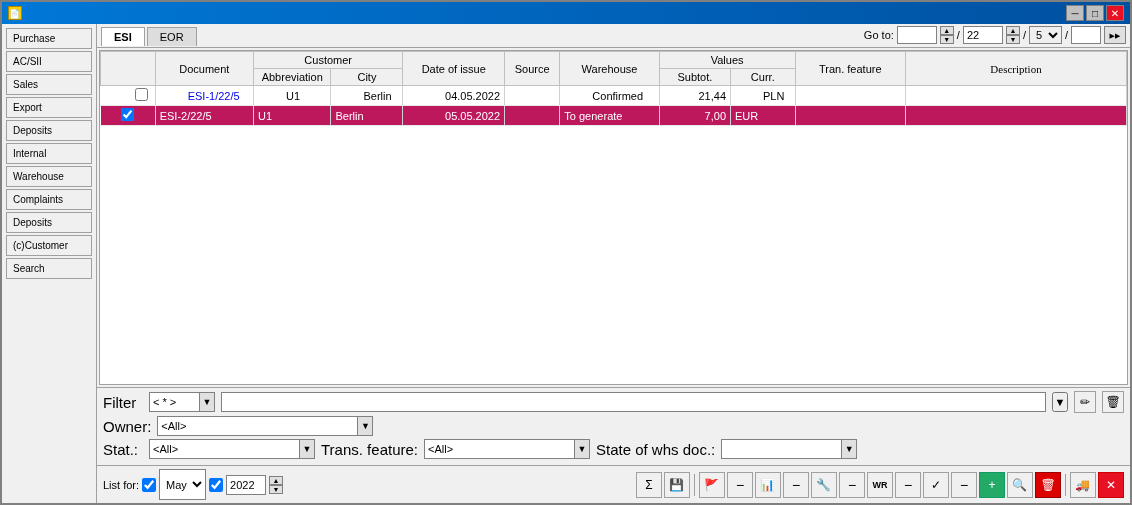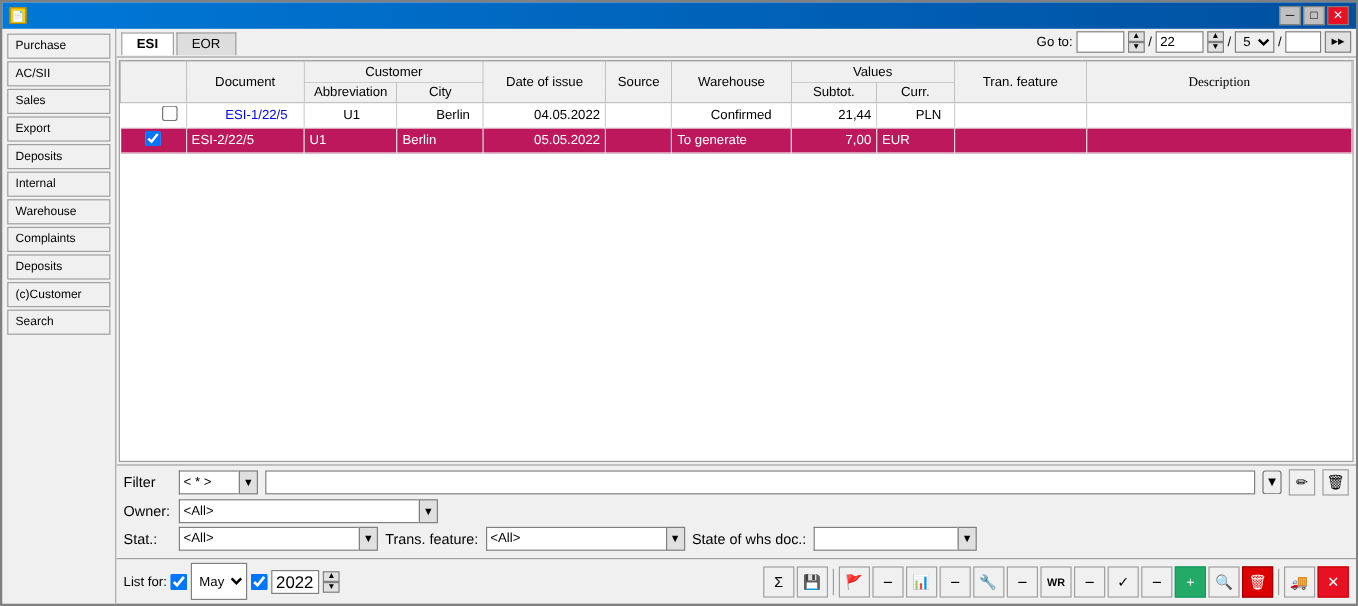--- a/index.html
+++ b/index.html
@@ -51,36 +51,36 @@
     .col-curr { width: 40px; }
     .col-tran { width: 100px; }
     .col-desc { width: 200px; font-family: Liberation Serif, serif; }
     .checkbox-cell { width: 20px; text-align: center; }
     .header-group { text-align: center; border-bottom: none; }
     .num-right { text-align: right; }
     
     
     .filter-area { background: #f0f0f0; border-top: 1px solid #a0a0a0; padding: 3px 6px; flex-shrink: 0; }
     .filter-row { display: flex; align-items: center; gap: 6px; margin-bottom: 3px; }
-    .filter-label { font-size: 12px; min-width: 40px; }
+    .filter-label { font-size: 15px; min-width: 40px; }
     .filter-input { height: 20px; border: 1px solid #808080; padding: 1px 3px; font-size: 11px; }
     .filter-combo { display: flex; align-items: center; }
     .filter-combo .filter-input { border-right: none; }
     .filter-combo .combo-btn { height: 20px; width: 16px; border: 1px solid #808080; background: #e0e0e0; cursor: pointer; display: flex; align-items: center; justify-content: center; font-size: 9px; }
     .icon-btn { width: 22px; height: 22px; background: #f0f0f0; border: 1px solid #a0a0a0; cursor: pointer; display: flex; align-items: center; justify-content: center; font-size: 12px; }
     .wide-input { flex: 1; }
     
     
     .bottom-toolbar { display: flex; align-items: center; gap: 2px; padding: 3px 6px; border-top: 1px solid #a0a0a0; background: #f0f0f0; flex-shrink: 0; }
     .toolbar-btn { width: 26px; height: 26px; background: #f0f0f0; border: 1px solid #a0a0a0; cursor: pointer; display: flex; align-items: center; justify-content: center; font-size: 12px; }
     .toolbar-separator { width: 1px; height: 22px; background: #a0a0a0; margin: 0 2px; }
     .list-for-section { display: flex; align-items: center; gap: 3px; margin-right: 4px; }
     .checkbox-list { width: 14px; height: 14px; }
     .month-select { height: 31px; border: 1px solid #808080; padding: 1px 2px; font-size: 11px; background: white; }
-    .year-input { width: 40px; height: 20px; border: 1px solid #808080; padding: 1px 3px; font-size: 14px; }
+    .year-input { width: 40px; height: 20px; border: 1px solid #808080; padding: 1px 3px; font-size: 11px; }
     .spacer { flex: 1; }
   </style>
 </head>
 <body>
 
 <div class="window">
 
   <div class="title-bar">
     <div class="title-bar-text">
       <span class="title-bar-icon">📄</span>

